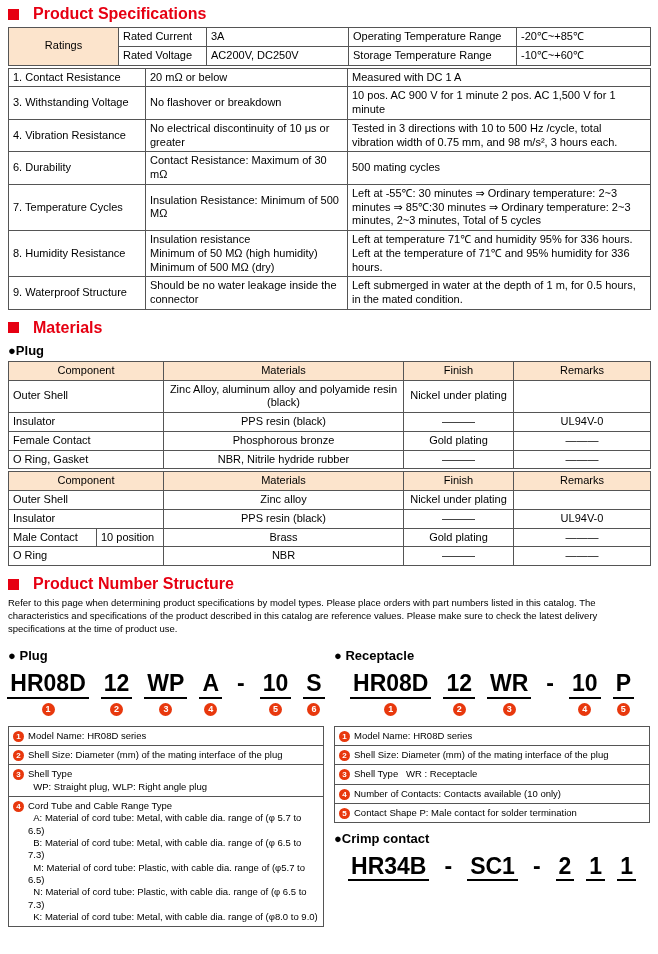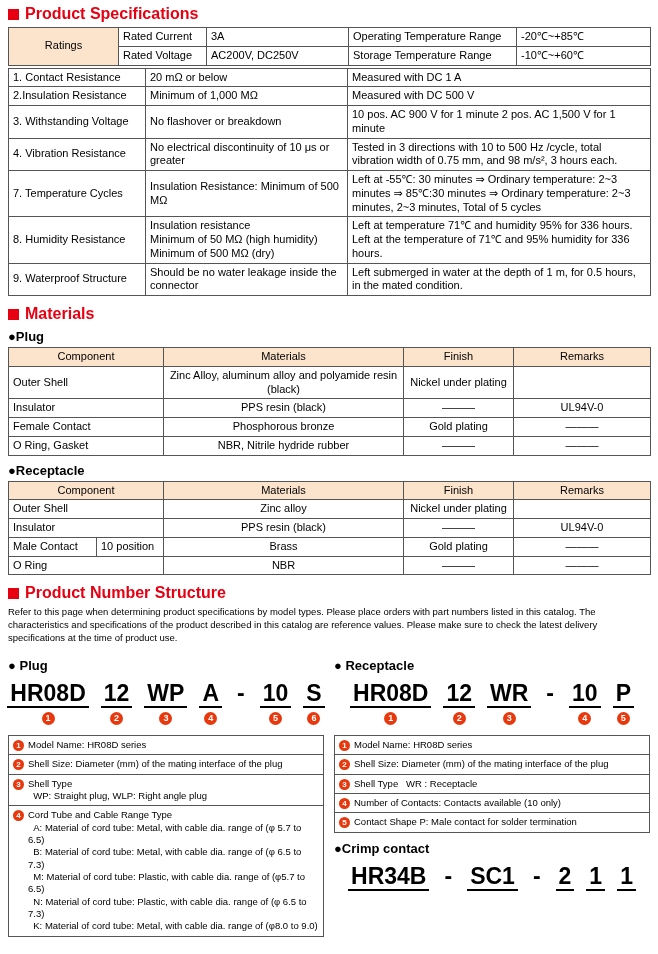--- a/index.html
+++ b/index.html
@@ -5,21 +5,21 @@
   * { box-sizing: border-box; }
   html,body { margin:0; padding:0; background:#ffffff; }
   body {
     width:658px; min-height:954px;
     font-family:"Liberation Sans", sans-serif;
     color:#000;
   }
   .page { width:658px; padding:4px 8px 10px; }
 
   
-  .sec-head { display:flex; align-items:center; gap:6px; margin:10px 0 5px; }
+  .sec-head { display:flex; align-items:center; gap:14px; margin:10px 0 5px; }
   .sec-head.first { margin-top:2px; }
   .sq { width:11px; height:11px; background:#e60012; flex:0 0 auto; }
   .sec-title { color:#e60012; font-weight:bold; font-size:16px; line-height:1; }
 
   .sub-head { font-weight:bold; font-size:13px; margin:7px 0 3px; }
 
   
   .tbl { border-collapse:collapse; width:642px; table-layout:fixed; font-size:11px; margin-bottom:2px; }
   .tbl td, .tbl th { border:1px solid #555; padding:2px 4px; vertical-align:middle; line-height:1.25; font-weight:normal; }
   .tbl th, .tbl .hdr { background:#fce4cc; text-align:center; }
@@ -90,33 +90,33 @@
         <col style="width:202px">
         <col style="width:303px">
       </colgroup>
     <tbody>
       <tr>
         <td>1. Contact Resistance</td>
         <td class="pre">20 mΩ or below</td>
         <td class="pre">Measured with DC 1 A</td>
       </tr>
       <tr>
-        <td>2.Insulation Resistance</td>
-        <td class="pre">Minimum of 1,000 MΩ</td>
-        <td class="pre">Measured with DC 500 V</td>
-      </tr>
-      <tr>
         <td>3. Withstanding Voltage</td>
         <td class="pre">No flashover or breakdown</td>
         <td class="pre">10 pos. AC 900 V for 1 minute  2 pos. AC 1,500 V for 1 minute</td>
       </tr>
       <tr>
         <td>4. Vibration Resistance</td>
         <td class="pre">No electrical discontinuity of 10 μs or greater</td>
         <td class="pre">Tested in 3 directions with 10 to 500 Hz /cycle, total vibration width of 0.75 mm, and 98 m/s², 3 hours each.</td>
+      </tr>
+      <tr>
+        <td>6. Durability</td>
+        <td class="pre">Contact Resistance: Maximum of 30 mΩ</td>
+        <td class="pre">500 mating cycles</td>
       </tr>
       <tr>
         <td>7. Temperature Cycles</td>
         <td class="pre">Insulation Resistance: Minimum of 500 MΩ</td>
         <td class="pre">Left at -55℃: 30 minutes ⇒ Ordinary temperature: 2~3 minutes ⇒ 85℃:30 minutes ⇒ Ordinary temperature: 2~3 minutes, 2~3 minutes, Total of 5 cycles</td>
       </tr>
       <tr>
         <td>8. Humidity Resistance</td>
         <td class="pre">Insulation resistance
 Minimum of 50 MΩ (high humidity)
@@ -172,21 +172,20 @@
       </tr>
       <tr>
         <td>O Ring, Gasket</td>
         <td class="c">NBR, Nitrile hydride rubber</td>
         <td class="c">———</td>
         <td class="c">———</td>
       </tr>
     </tbody>
   </table>
 
-  <div class="sub-head">●Receptacle</div>
   <table class="tbl">
     <colgroup>
         <col style="width:88px">
         <col style="width:67px">
         <col style="width:240px">
         <col style="width:110px">
         <col style="width:137px">
       </colgroup>
     <tbody>
       <tr>

